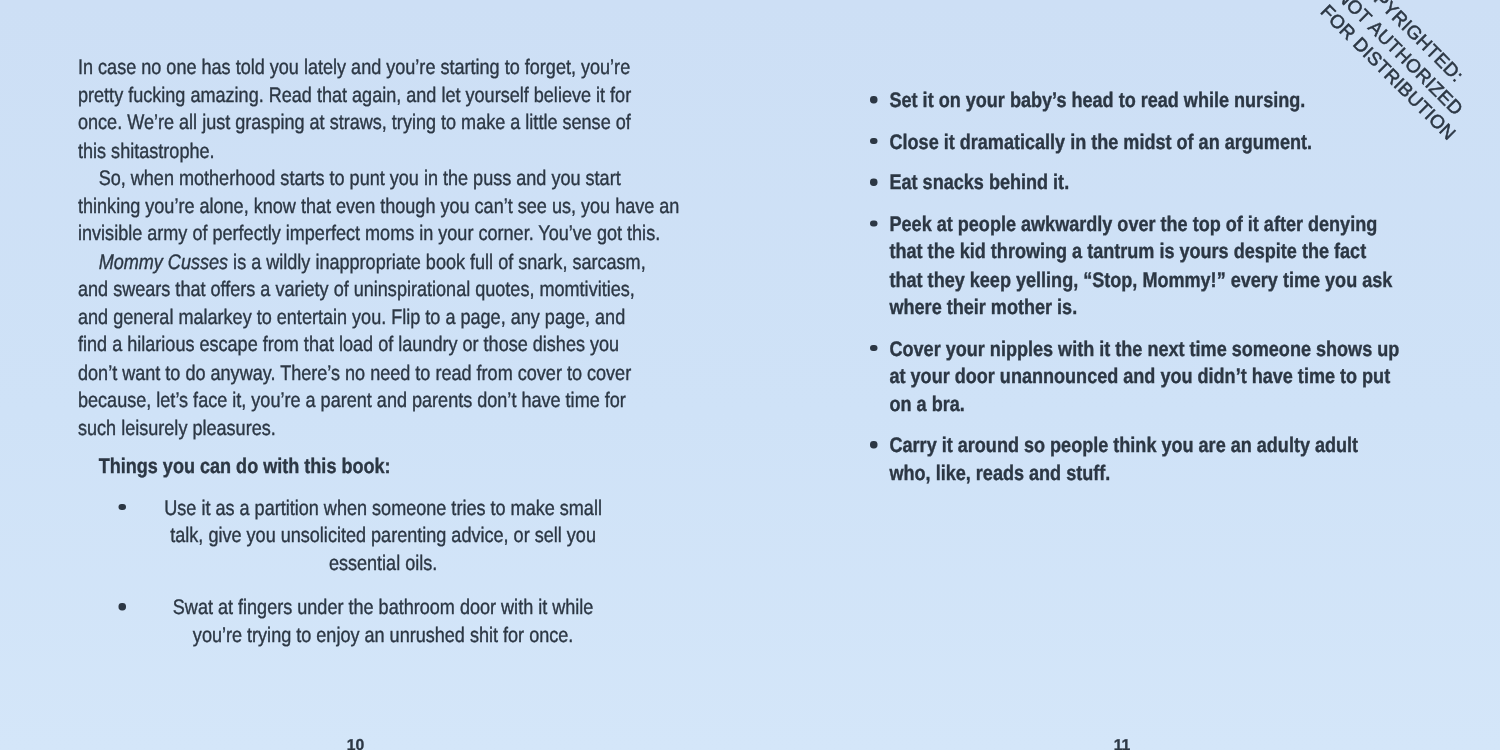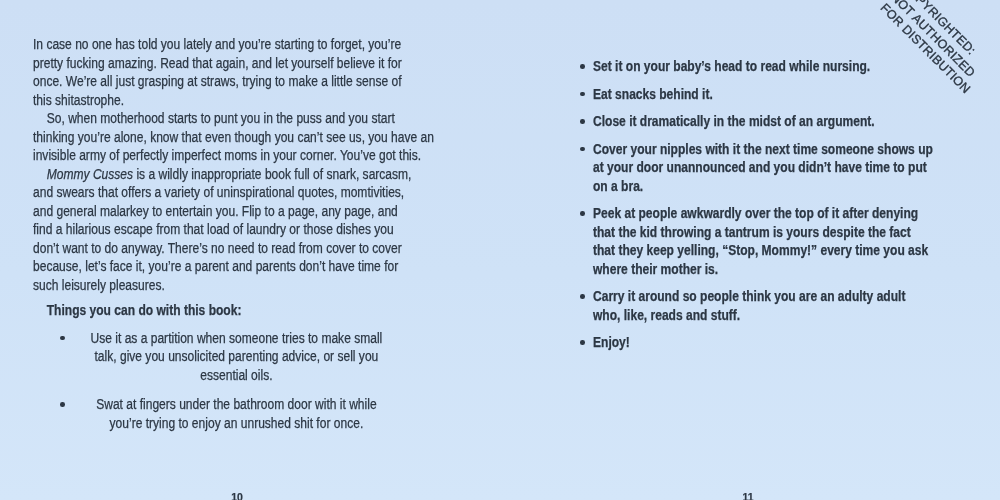--- a/index.html
+++ b/index.html
@@ -6,21 +6,21 @@
   .spread {
     position: relative;
     width: 1000px;
     height: 500px;
     background: linear-gradient(180deg, #cddff5 0%, #cfe2f7 55%, #d4e6f9 100%);
     font-family: "Liberation Sans", sans-serif;
     color: #2c3744;
     overflow: hidden;
   }
   .col { position: absolute; }
-  .col-left  { left: 33px;  top: 35px;  width: 420px; }
+  .col-left  { left: 52px;  top: 35px;  width: 420px; }
   .col-right { left: 553px; top: 57px;  width: 410px; }
   .ln {
     font-size: 14px;
     line-height: 18.5px;
     white-space: nowrap;
     transform: scaleX(.86);
     transform-origin: 0 50%;
     -webkit-text-stroke: .25px currentColor;
   }
   .ind { padding-left: 16px; }
@@ -106,41 +106,38 @@
         <div class="ln">you’re trying to enjoy an unrushed shit for once.</div>
       </div>
     </div>
   </div>
 
   <div class="col col-right">
     <div class="bullet">
       <div class="ln">Set it on your baby’s head to read while nursing.</div>
     </div>
     <div class="bullet">
-      <div class="ln">Eat snacks behind it.</div>
-    </div>
-    <div class="bullet">
       <div class="ln">Close it dramatically in the midst of an argument.</div>
     </div>
     <div class="bullet">
-      <div class="ln">Cover your nipples with it the next time someone shows up</div>
-      <div class="ln">at your door unannounced and you didn’t have time to put</div>
-      <div class="ln">on a bra.</div>
+      <div class="ln">Eat snacks behind it.</div>
     </div>
     <div class="bullet">
       <div class="ln">Peek at people awkwardly over the top of it after denying</div>
       <div class="ln">that the kid throwing a tantrum is yours despite the fact</div>
       <div class="ln">that they keep yelling, “Stop, Mommy!” every time you ask</div>
       <div class="ln">where their mother is.</div>
     </div>
     <div class="bullet">
+      <div class="ln">Cover your nipples with it the next time someone shows up</div>
+      <div class="ln">at your door unannounced and you didn’t have time to put</div>
+      <div class="ln">on a bra.</div>
+    </div>
+    <div class="bullet">
       <div class="ln">Carry it around so people think you are an adulty adult</div>
       <div class="ln">who, like, reads and stuff.</div>
-    </div>
-    <div class="bullet">
-      <div class="ln">Enjoy!</div>
     </div>
   </div>
 
   <div class="page-num page-num-left">10</div>
   <div class="page-num page-num-right">11</div>
 
 </div>
 
 </body></html>

